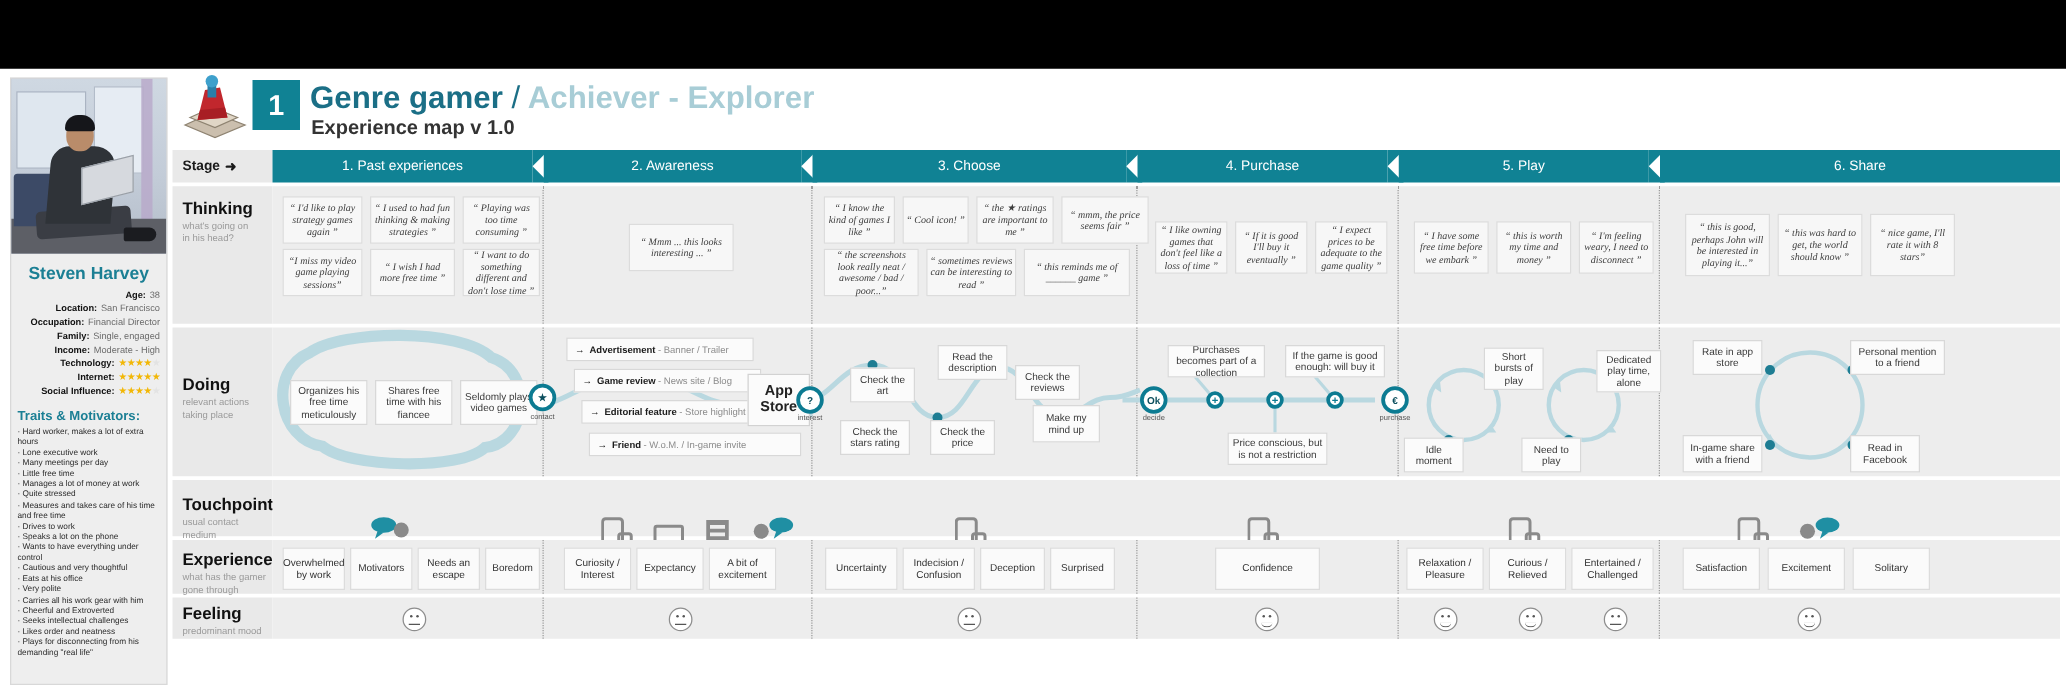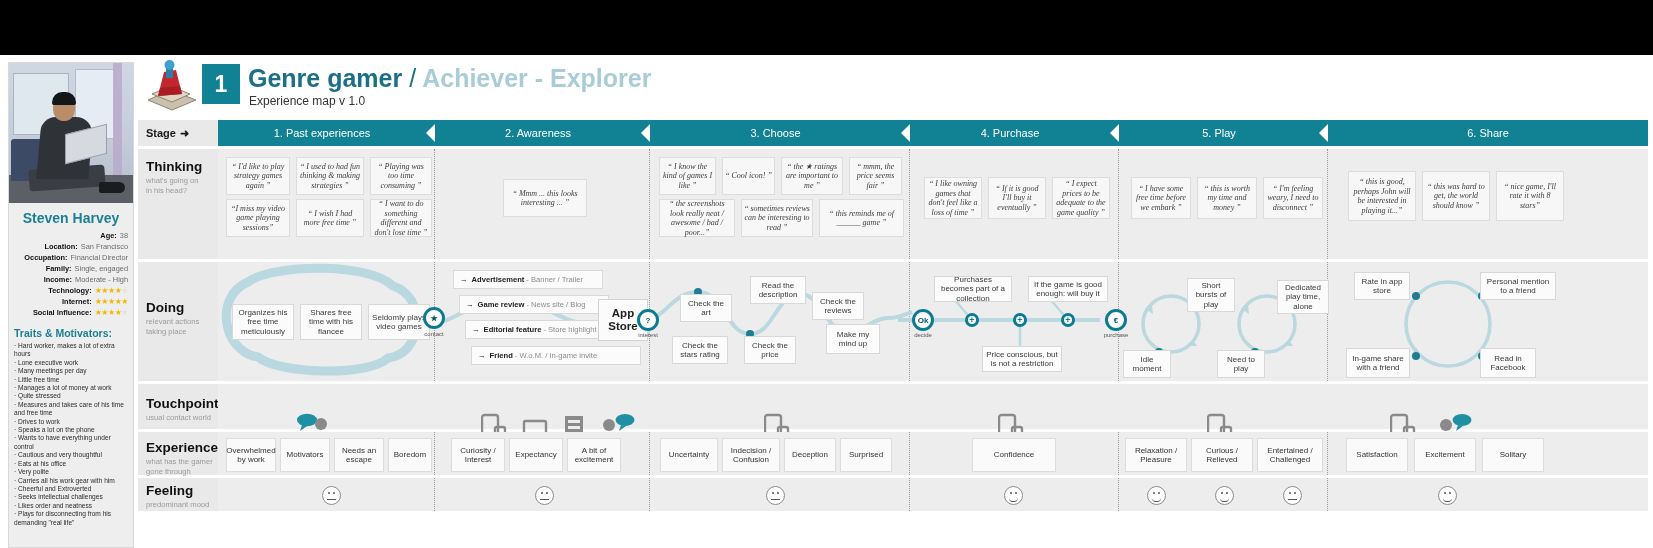--- a/index.html
+++ b/index.html
@@ -60,22 +60,22 @@
 
   .title-bar { position:relative; height:62px; }
   .stack-icon { position:absolute; left:6px; top:2px; width:56px; height:52px; }
   .num-box { position:absolute; left:64px; top:6px; width:38px; height:40px;
              background:#108294; color:#fff; font-size:23px; font-weight:bold;
              display:flex; align-items:center; justify-content:center; }
   .title-main { position:absolute; left:110px; top:6px; font-size:25px;
                 font-weight:bold; color:#1b6f86; white-space:nowrap;}
   .title-main .sep { color:#1b6f86; font-weight:normal;}
   .title-sub2 { color:#a8cdd6; }
-  .title-ver { position:absolute; left:111px; top:36px; font-size:12px;
-               font-weight:normal; color:#333; }
+  .title-ver { position:absolute; left:111px; top:36px; font-size:16px;
+               font-weight:bold; color:#333; }
 
   .grid { position:absolute; left:0; top:62px; width:1510px; }
 
   .stage-row { display:flex; height:26px; }
   .stage-label { width:80px; background:#e9e9e9; display:flex; align-items:center;
                  padding-left:8px; font-size:11px; font-weight:bold; color:#1a1a1a;}
   .stage-cells { flex:1; display:flex; }
   .stage-cell { position:relative; background:#108294; color:#fff; font-size:11px;
                 display:flex; align-items:center; justify-content:center;
                 margin-right:9px;text-align:right; }
@@ -278,21 +278,21 @@
             <div class="note" style="left:78px;top:50px;width:68px;height:38px">“ I wish I had more free time ”</div>
             <div class="note" style="left:152px;top:50px;width:62px;height:38px">“ I want to do something different and don't lose time ”</div>
           </div>
           <div class="bcell" style="width:215px">
             <div class="note" style="left:68px;top:30px;width:84px;height:38px">“ Mmm ... this looks interesting ... ”</div>
           </div>
           <div class="bcell" style="width:260px">
             <div class="note" style="left:9px;top:8px;width:57px;height:38px">“ I know the kind of games I like ”</div>
             <div class="note" style="left:72px;top:8px;width:53px;height:38px">“ Cool icon! ”</div>
             <div class="note" style="left:131px;top:8px;width:62px;height:38px">“ the ★ ratings are important to me ”</div>
-            <div class="note" style="left:199px;top:8px;width:53px;height:38px">“ mmm, the price seems fair ”</div>
+            <div class="note" style="left:199px;top:8px;width:70px;height:38px">“ mmm, the price seems fair ”</div>
             <div class="note" style="left:9px;top:50px;width:76px;height:38px">“ the screenshots look really neat / awesome / bad / poor...”</div>
             <div class="note" style="left:91px;top:50px;width:72px;height:38px">“ sometimes reviews can be interesting to read ”</div>
             <div class="note" style="left:169px;top:50px;width:85px;height:38px">“ this reminds me of ______ game ”</div>
           </div>
           <div class="bcell" style="width:209px">
             <div class="note" style="left:14px;top:28px;width:58px;height:42px">“ I like owning games that don't feel like a loss of time ”</div>
             <div class="note" style="left:78px;top:28px;width:58px;height:42px">“ If it is good I'll buy it eventually ”</div>
             <div class="note" style="left:142px;top:28px;width:58px;height:42px">“ I expect prices to be adequate to the game quality ”</div>
           </div>
           <div class="bcell" style="width:209px">
@@ -439,21 +439,21 @@
             <div class="act" style="left:152px;top:10px;width:76px;height:28px">Personal mention to a friend</div>
             <div class="act" style="left:18px;top:86px;width:64px;height:30px">In-game share with a friend</div>
             <div class="act" style="left:152px;top:86px;width:56px;height:30px">Read in Facebook</div>
           </div>
         </div>
       </div>
 
       <div class="band" style="height:48px">
         <div class="band-head" style="padding-top:12px">
           <div class="band-title">Touchpoint</div>
-          <div class="band-sub">usual contact world</div>
+          <div class="band-sub">usual contact medium</div>
         </div>
         <div class="band-body tp-body">
           <div class="bcell" style="width:217px">
             <div class="tp-icons" style="left:78px;top:6px">
               <svg width="38" height="36" viewBox="0 0 38 36">
                 <ellipse cx="11" cy="7" rx="10" ry="6.2" fill="#1f8fa3"></ellipse>
                 <path d="M6,12 L4,18 L11,13 Z" fill="#1f8fa3"></path>
                 <circle cx="25" cy="11" r="6" fill="#8a8a8a"></circle>
                 <path d="M15,36 C15,24 35,24 35,36 Z" fill="#8a8a8a"></path>
               </svg>

